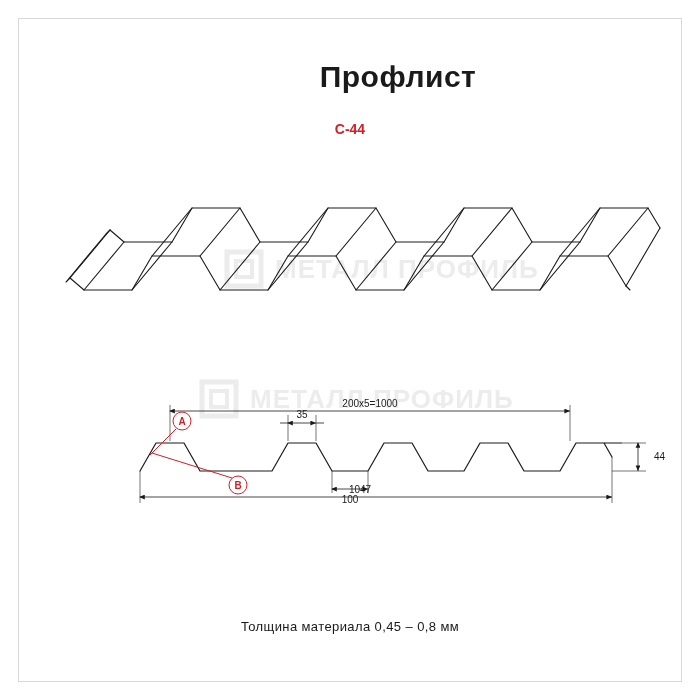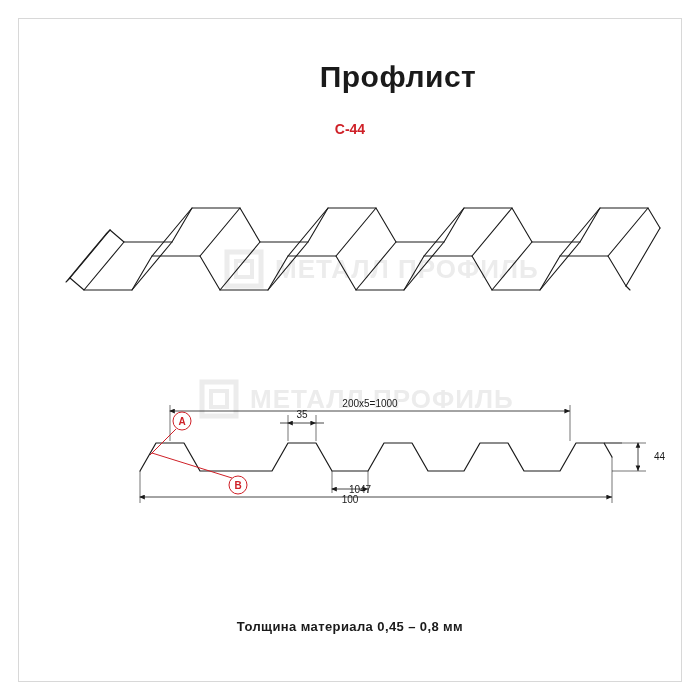--- a/index.html
+++ b/index.html
@@ -54,21 +54,21 @@
     color: #cf2027;
     margin-top: 20px;
   }
   .footer-note {
     position: absolute;
     top: 619px;
     left: 0;
     width: 700px;
     text-align: center;
     font-size: 13px;
-    font-weight: bold;
+    font-weight: normal;
     letter-spacing: 0.4px;
     color: #1a1a1a;
   }
   .iso-wrap {
     position: absolute;
     left: 40px;
     top: 160px;
     width: 620px;
     height: 160px;
   }

